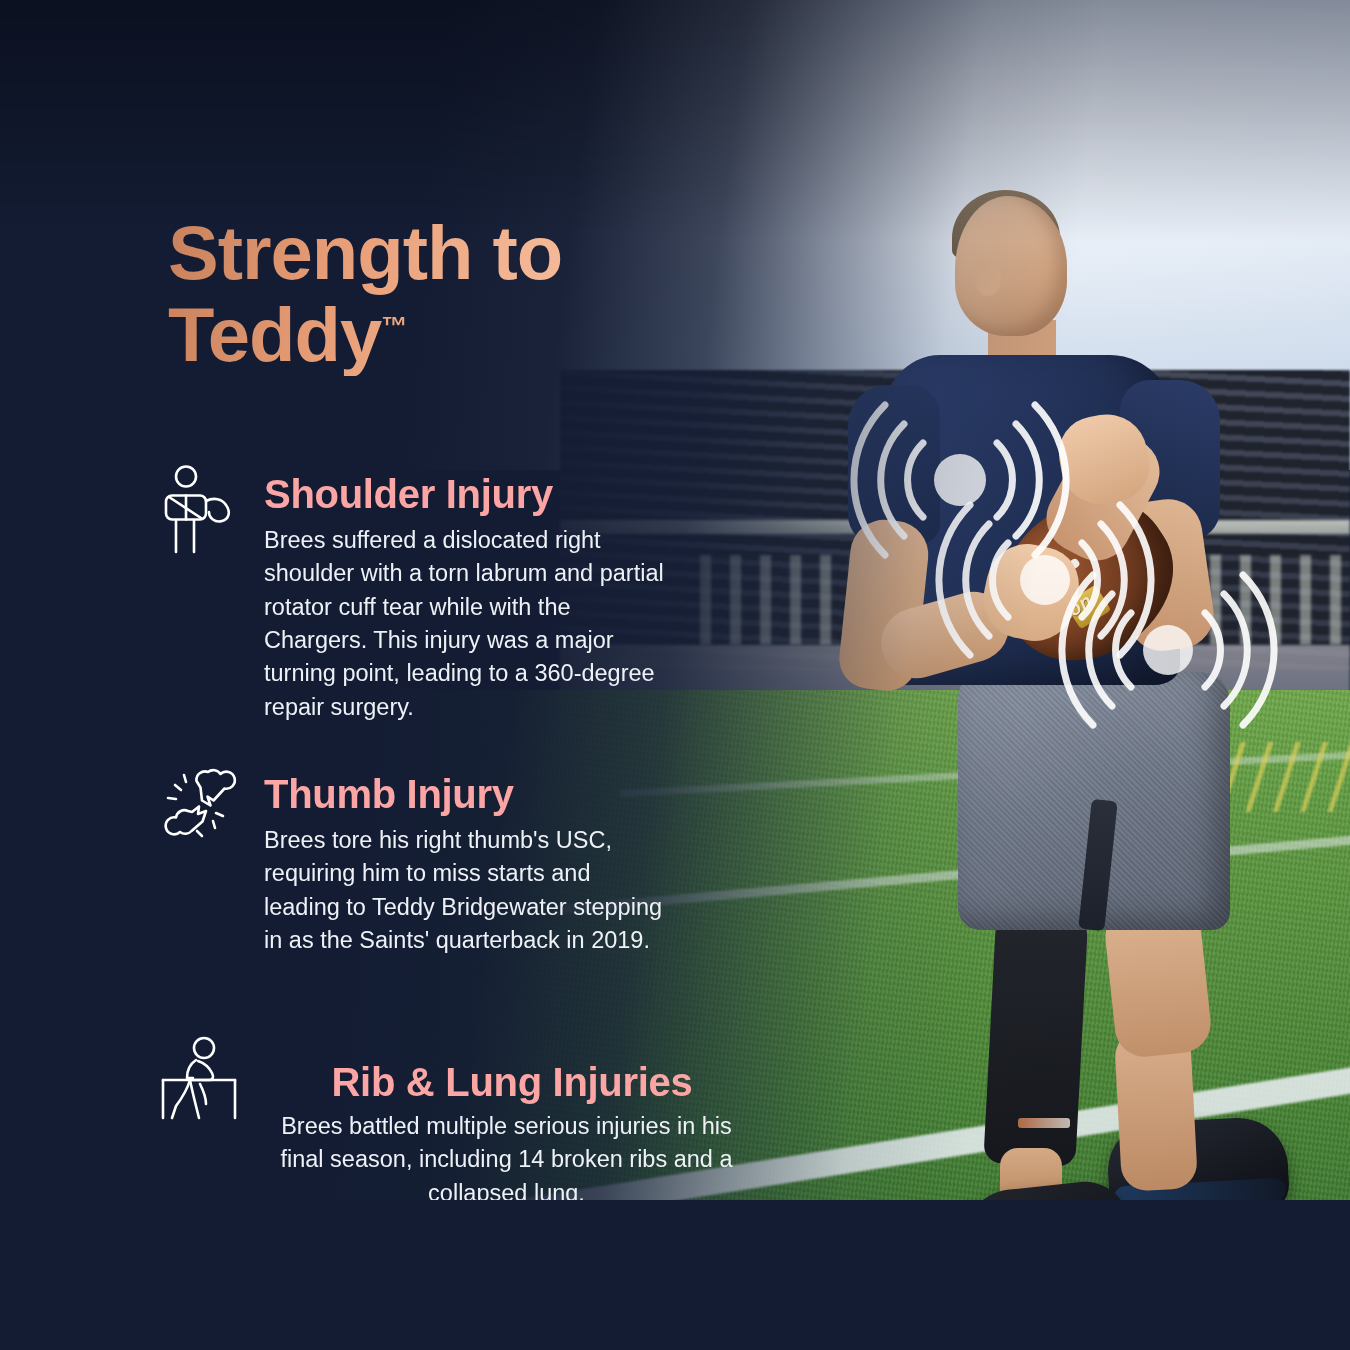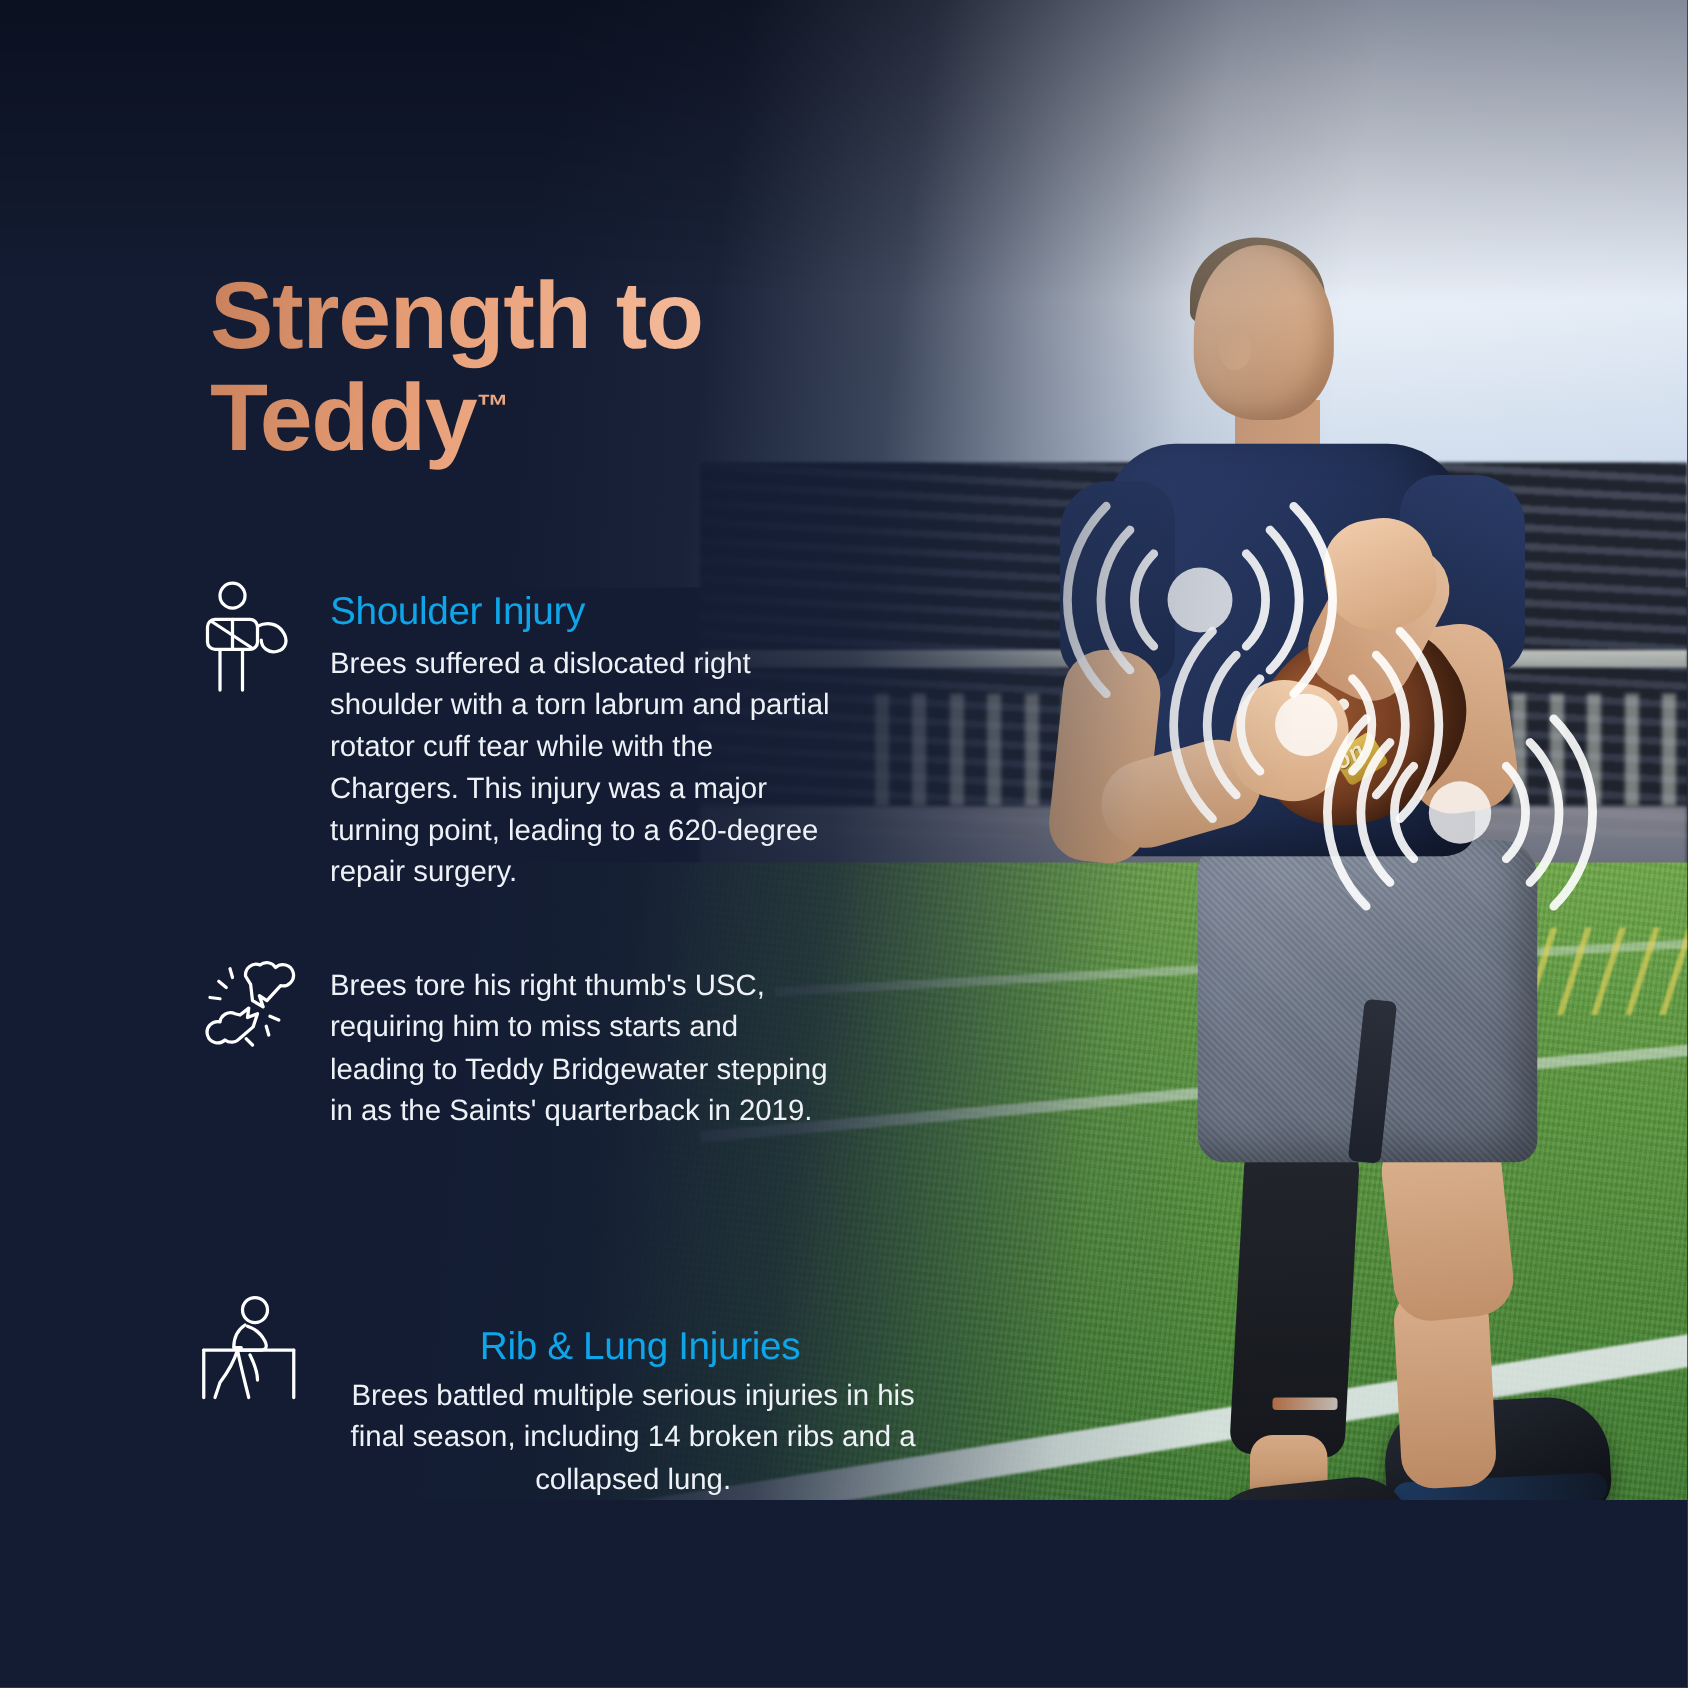--- a/index.html
+++ b/index.html
@@ -264,21 +264,21 @@
   .item { position:absolute; left:160px; width:600px; display:flex; gap:22px; }
   .item1 { top:462px; }
   .item2 { top:762px; }
   .item3 { top:1032px; }
 
   .icon-wrap { flex:0 0 82px; width:82px; padding-top:2px; }
   .icon-wrap svg { display:block; }
 
   .item-body { flex:1 1 auto; padding-top:10px; }
   .item-title {
-    color:#0ea5e9; font-size:31px; font-weight:normal; letter-spacing:-.3px;
+    color:#fca5a5; font-size:40px; font-weight:bold; letter-spacing:-.3px;
     margin-bottom:8px; line-height:1.1;
   }
   .item-text {
     color:#eef2f7; font-size:23.5px; line-height:1.42; font-weight:normal;
     max-width:400px;
   }
   .item3 .item-text { max-width:485px; }
   .item3 .item-body { padding-top:28px;text-align:center; }
   .item3 .item-title { margin-bottom:6px; }
 </style>
@@ -395,34 +395,35 @@
           <circle cx="26" cy="12.5" r="10"></circle>
           <path d="M12 31.5 h28 a6 6 0 0 1 6 6 v12 a6 6 0 0 1 -6 6 h-28 a6 6 0 0 1 -6 -6 v-12 a6 6 0 0 1 6 -6 z"></path>
           <path d="M9 33 L41 54"></path>
           <path d="M26 31.5 L26 55.5"></path>
           <path d="M46 37 c8 -4 16 -2 20 4 c5 7 3 14 -4 16 c-7 2 -13 -3 -13 -9"></path>
           <path d="M16 56 v32 M34 56 v32"></path>
         </svg>
       </div>
       <div class="item-body">
         <div class="item-title">Shoulder Injury</div>
-        <div class="item-text">Brees suffered a dislocated right shoulder with a torn labrum and partial rotator cuff tear while with the Chargers. This injury was a major turning point, leading to a 620-degree repair surgery.</div>
+        <div class="item-text">Brees suffered a dislocated right shoulder with a torn labrum and partial rotator cuff tear while with the Chargers. This injury was a major turning point, leading to a 360-degree repair surgery.</div>
       </div>
     </div>
 
     <div class="item item2">
       <div class="icon-wrap">
         <svg width="82" height="88" viewBox="0 0 82 88" fill="none" stroke="#ffffff" stroke-width="2.6" stroke-linecap="round" stroke-linejoin="round">
           <path d="M48 8 a8.5 8.5 0 0 1 12.5 2 a8.5 8.5 0 1 1 4 14.5 l-11 12 l-6 -4 l3 9 l-8.5 -5 l-1.5 -13 l-4 -6.5 a8.5 8.5 0 0 1 11.5 -9 z"></path>
           <path d="M32 48 l7 -5.5 l-1 7.5 l8 -3 l-3.5 10.5 l-11 9.5 a8.5 8.5 0 0 1 -11.5 1 a8.5 8.5 0 1 1 -4 -14.5 a8.5 8.5 0 0 1 12 -6.5 z"></path>
           <path d="M15 21 l6 5 M24 11 l2 7 M8 34 l8 1"></path>
           <path d="M63 52 l-7 -3 M55 64 l-2 -7 M42 72 l-5 -5"></path>
         </svg>
       </div>
       <div class="item-body">
+        <div class="item-title">Thumb Injury</div>
         <div class="item-text">Brees tore his right thumb's USC, requiring him to miss starts and leading to Teddy Bridgewater stepping in as the Saints' quarterback in 2019.</div>
       </div>
     </div>
 
     <div class="item item3">
       <div class="icon-wrap">
         <svg width="86" height="92" viewBox="0 0 86 92" fill="none" stroke="#ffffff" stroke-width="2.6" stroke-linecap="round" stroke-linejoin="round">
           <circle cx="44" cy="14" r="10"></circle>
           <path d="M36 26 c-6 4 -9 11 -9 18 h6"></path>
           <path d="M38 27 c6 2 11 6 14 12 c2 4 1 7 -3 7 h-18"></path>

